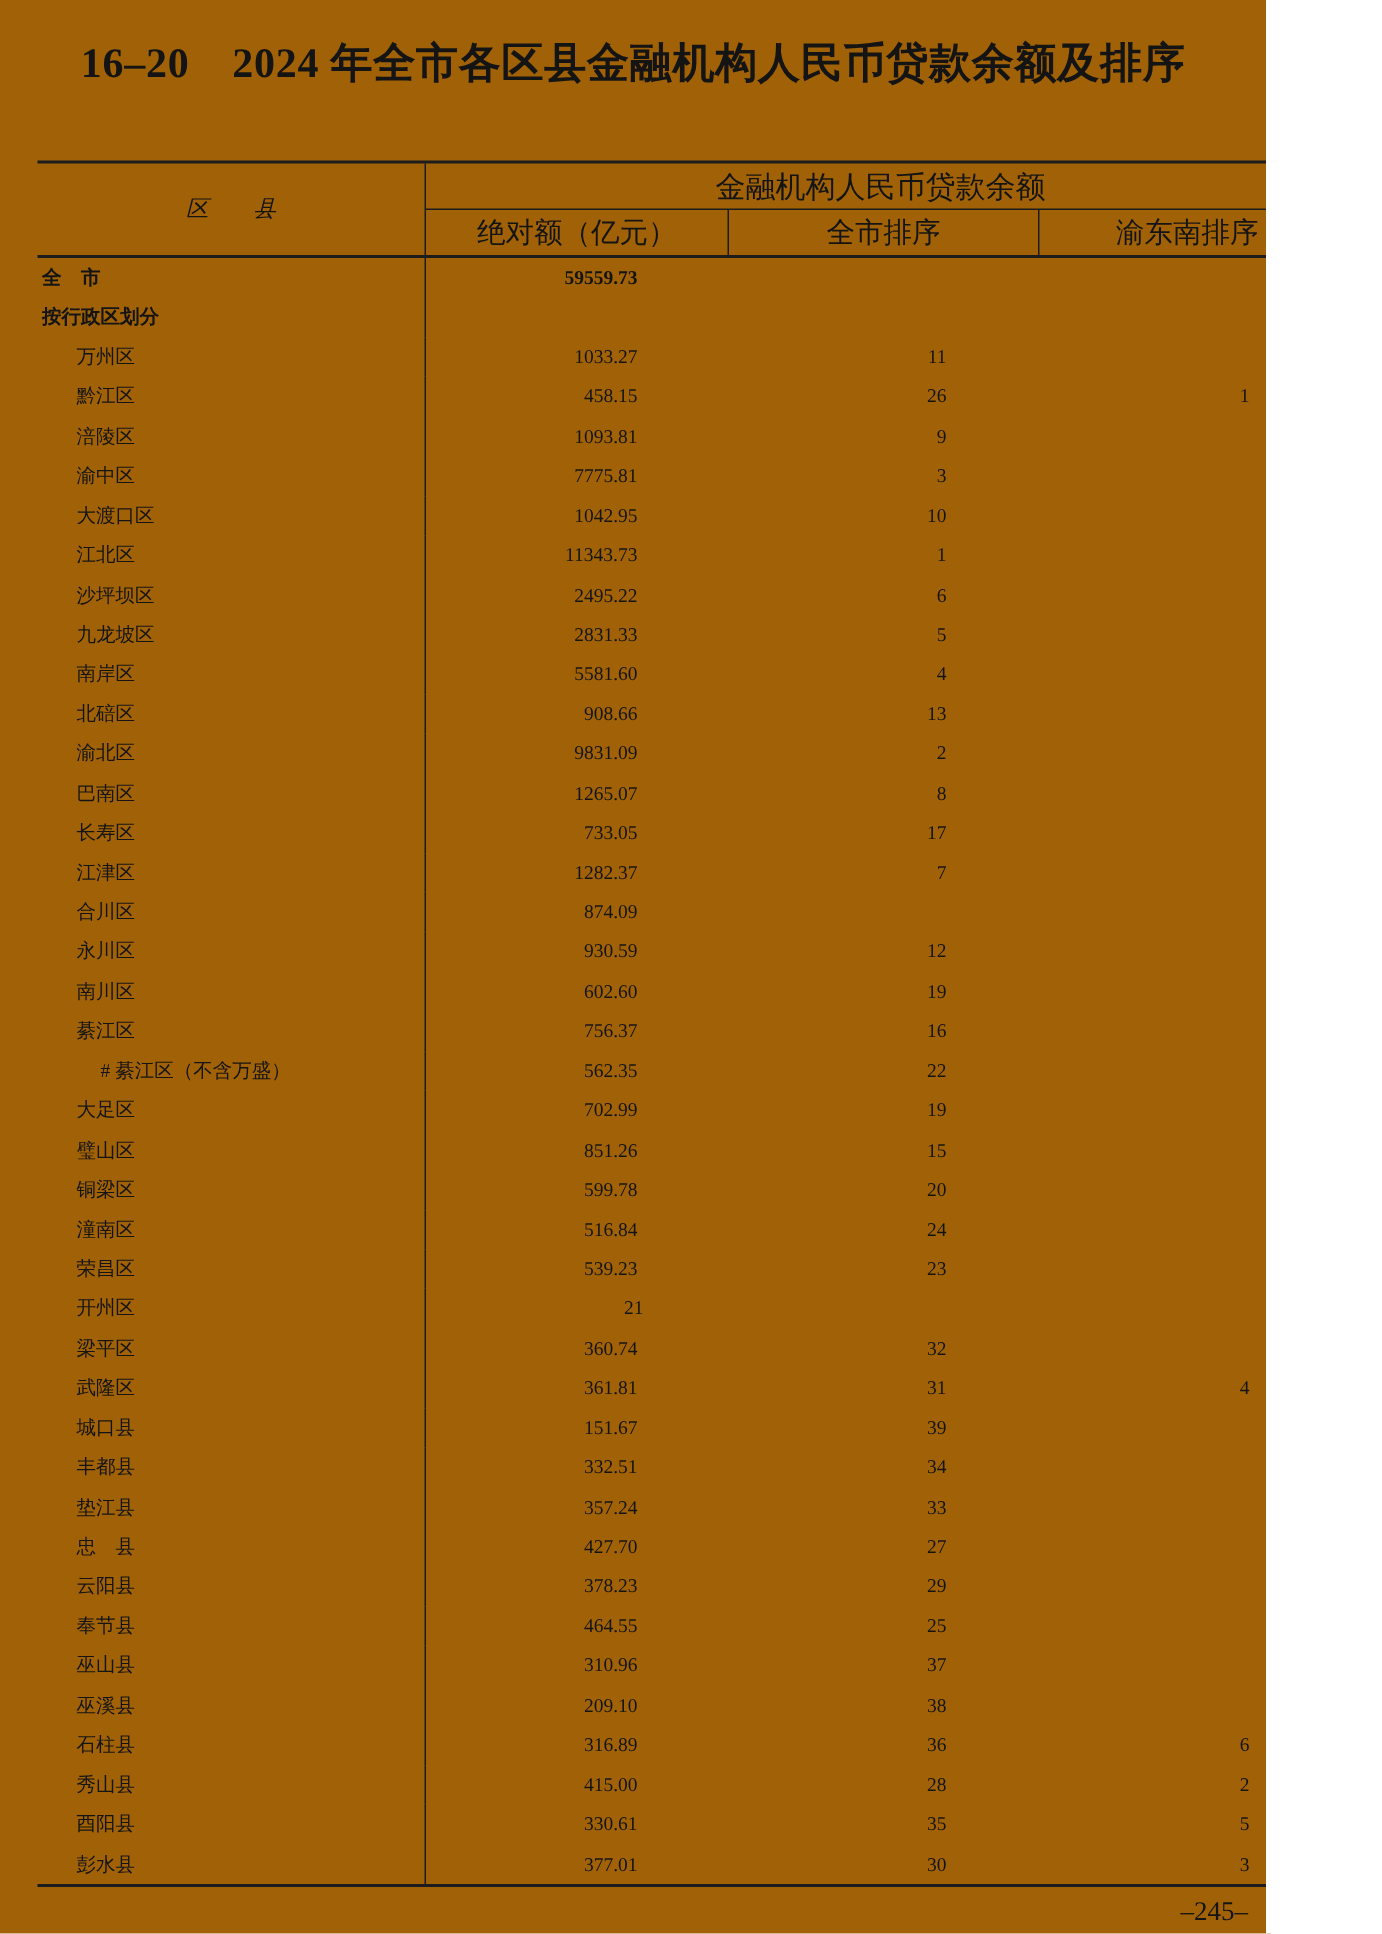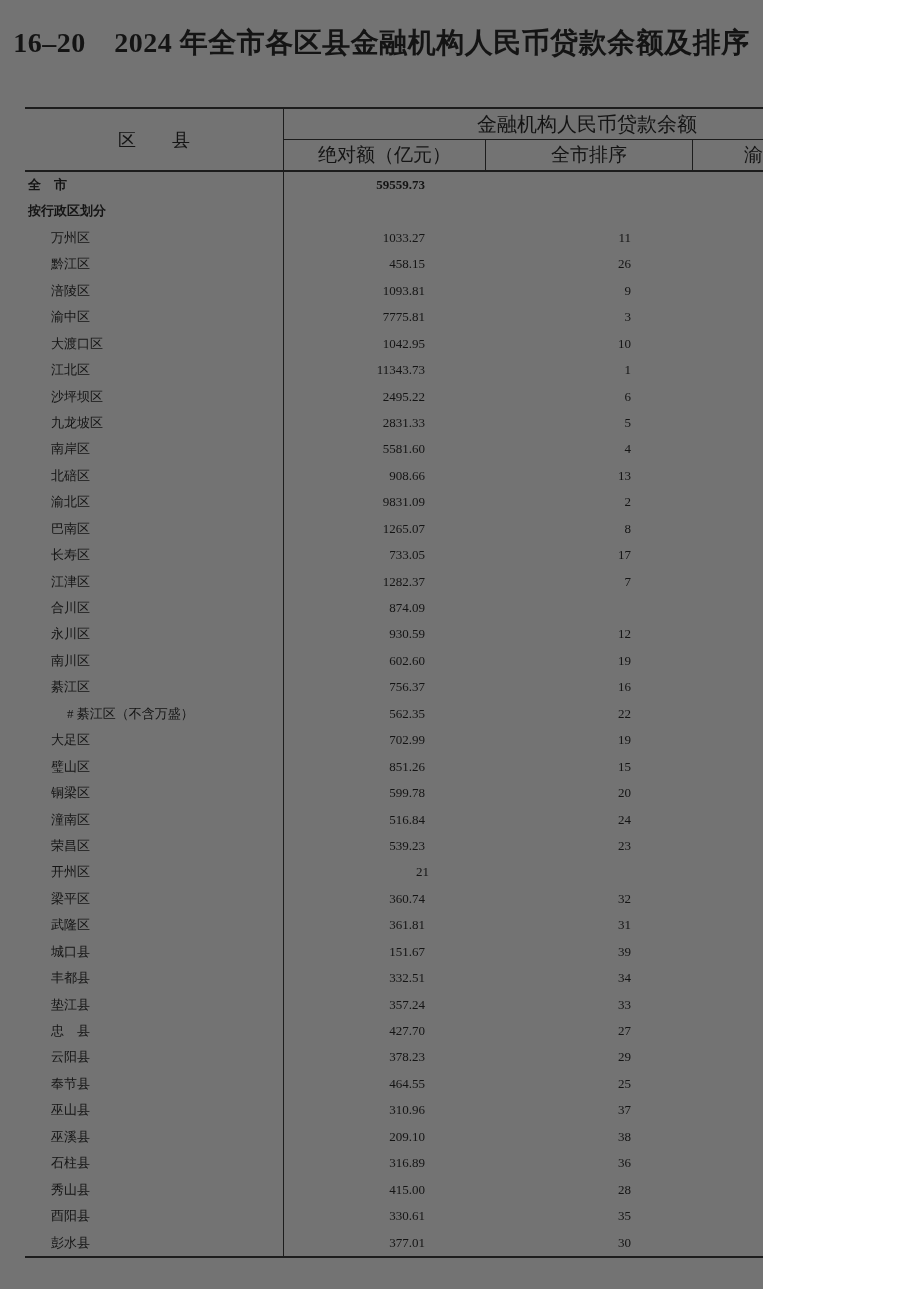--- a/index.html
+++ b/index.html
@@ -6,24 +6,24 @@
     margin: 0;
     padding: 0;
     background: #ffffff;
     width: 921px;
     height: 1289px;
     font-family: "Liberation Serif", "DejaVu Serif", serif;
     color: #141414;
   }
   .page {
     position: relative;
-    width: 763px;
+    width: 844px;
     height: 1289px;
     overflow: hidden;
-    background: #737373;
+    background: #a16207;
   }
   .title {
     margin: 27px 0 0 0;
     text-align: center;
     font-size: 28px;
     line-height: 32px;
     font-weight: bold;
     letter-spacing: 0.5px;
     white-space: nowrap;
   }
@@ -38,21 +38,22 @@
     display: flex;
     border-bottom: 2px solid #1c1c1c;
   }
   .th-left {
     width: 259px;
     box-sizing: border-box;
     border-right: 1px solid #1c1c1c;
     display: flex;
     align-items: center;
     justify-content: center;
-    font-size: 18px;
+    font-size: 15px;
+    font-style: italic;
   }
   .th-right { width: 606px; }
   .th-group {
     height: 30px;
     border-bottom: 1px solid #1c1c1c;
     display: flex;
     align-items: center;
     justify-content: center;
     font-size: 20px;
   }

